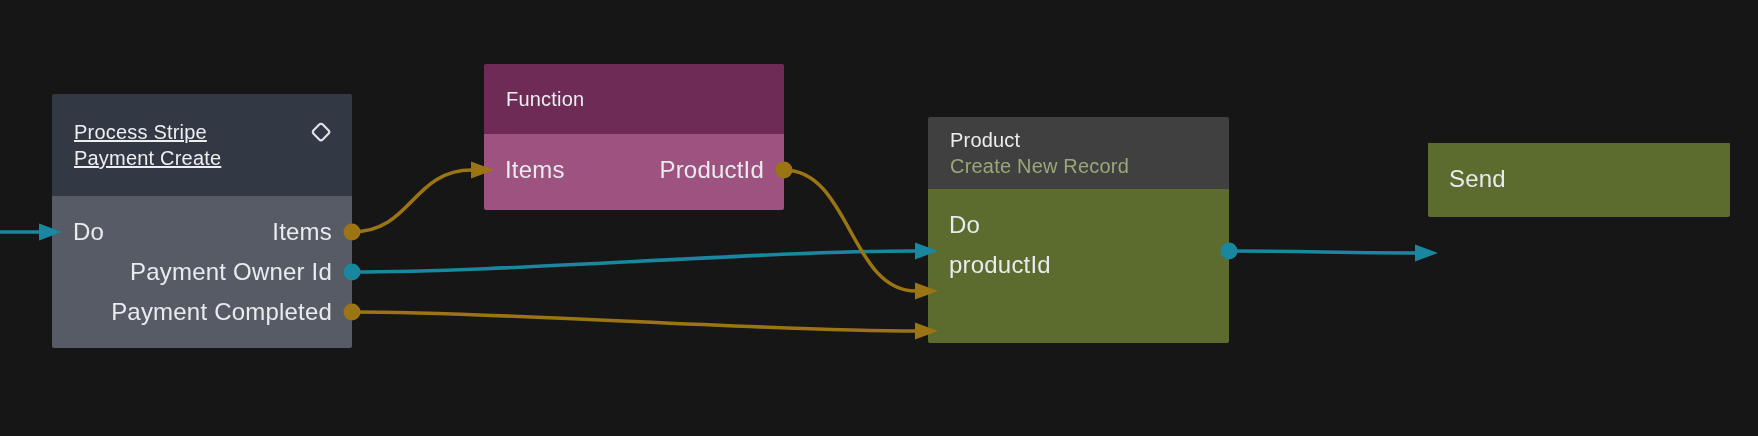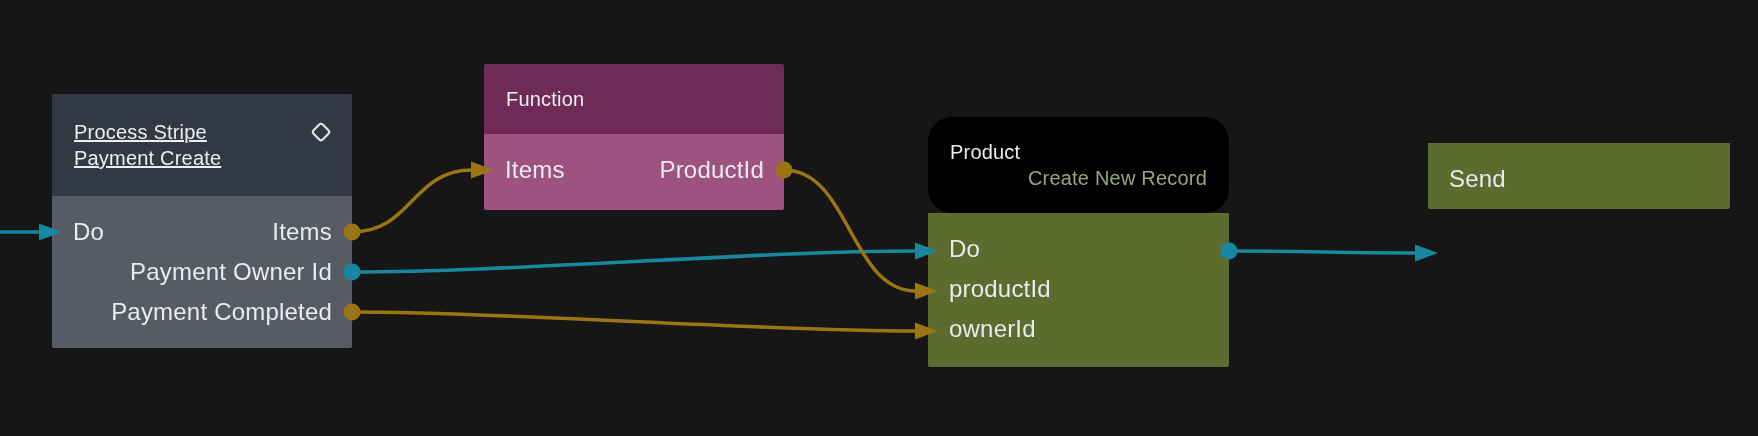--- a/index.html
+++ b/index.html
@@ -100,40 +100,37 @@
           </div>
         </div>
         <div class="node-body" style="height: 76px; background: rgb(158, 82, 127);">
           <div class="port-row">
             <span class="port-label left">Items</span>
             <span class="port-label right">ProductId</span>
           </div>
         </div>
       </div>
       <div class="node" style="left: 928px; top: 117px; width: 301px; height: 252px;">
-        <div class="node-header" style="height: 96px; background: #000000; border-radius: 24px;">
+        <div class="node-header" style="height: 72px; background: #404040;">
           <div class="node-titles">
             <div class="node-title">Product</div>
-            <div class="node-subtitle" style="color: rgb(154, 168, 120); text-align: right;">Create New Record</div>
+            <div class="node-subtitle" style="color: rgb(154, 168, 120);">Create New Record</div>
           </div>
         </div>
         <div class="node-body" style="height: 154px; background: rgb(92, 108, 46);">
           <div class="port-row">
             <span class="port-label left">Do</span>
           </div>
           <div class="port-row">
             <span class="port-label left">productId</span>
           </div>
-          <div class="port-row">
-            <span class="port-label left">ownerId</span>
-          </div>
         </div>
       </div>
       <div class="node" style="left: 1428px; top: 143px; width: 302px; height: 143px;">
-        <div class="node-body" style="height: 66px; background: rgb(92, 108, 46);">
+        <div class="node-body" style="height: 74px; background: rgb(92, 108, 46);">
           <div class="port-row">
             <span class="port-label left">Send</span>
           </div>
         </div>
       </div>
     </div>
   <svg id="wires-layer" width="1758" height="436" viewBox="0 0 1758 436">
       <path d="M 0 232 C 40 232, 0 232, 40 232" fill="none" stroke="#1987a0" stroke-width="3.6"></path>
       <polygon points="62,232 39,223.5 39,240.5" fill="#1987a0"></polygon>
       <path d="M 352 232 C 412 232, 412 170, 472 170" fill="none" stroke="#9b7514" stroke-width="3.6"></path>

